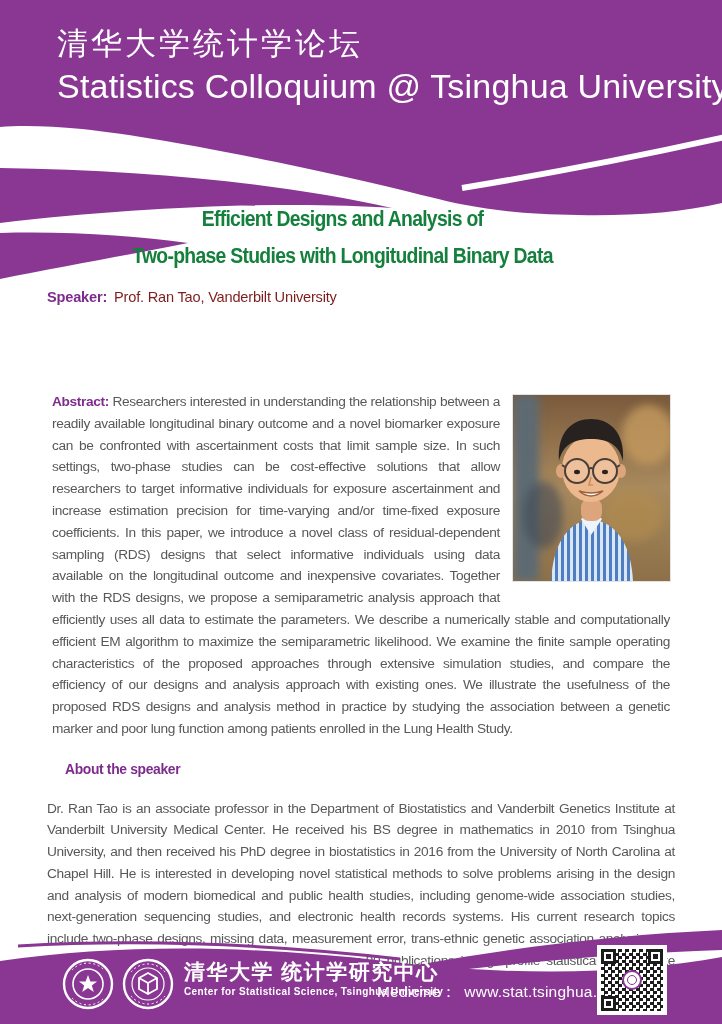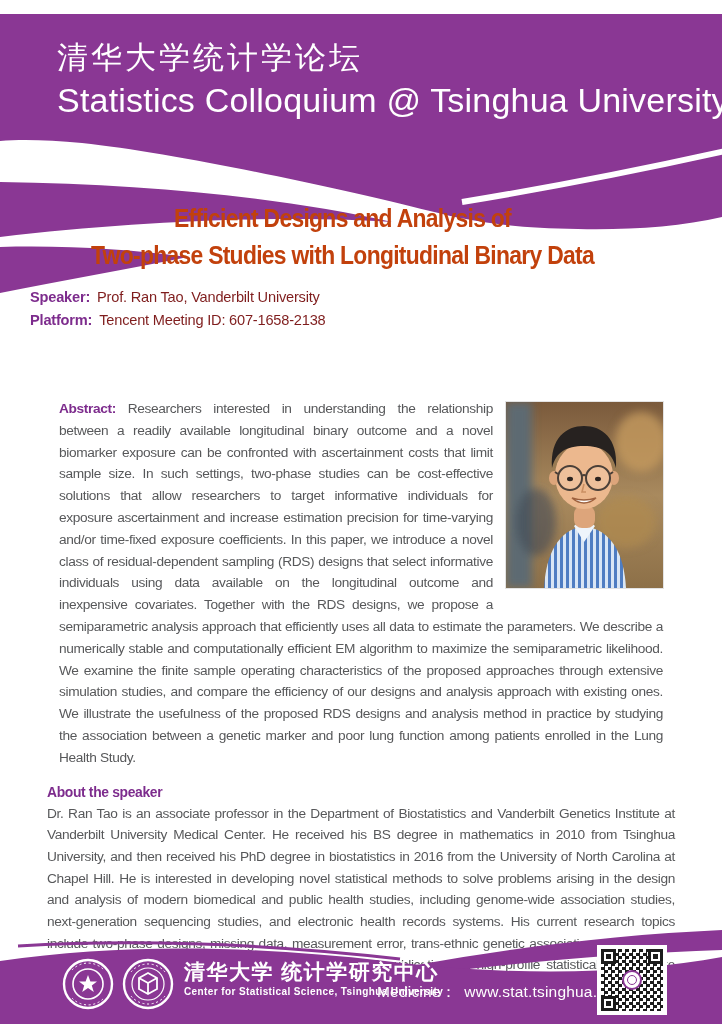--- a/index.html
+++ b/index.html
@@ -3,44 +3,44 @@
 <meta charset="utf-8">
 <style>
   html,body { margin:0; padding:0; background:#e9e9e9; }
   #page {
     position:relative; width:722px; height:1024px; margin:0 auto;
     background:#ffffff; overflow:hidden;
     outline:1px solid #c9c9c9;
     font-family:"Liberation Sans", sans-serif;
   }
   
-  .hero { position:absolute; top:14px; left:0; width:722px; height:290px; }
+  .hero { position:absolute; top:0; left:0; width:722px; height:290px; }
   .hero svg { display:block; }
   .hero-text { position:absolute; left:57px; top:22px; color:#ffffff; }
   .hero-zh { font-size:31px; font-weight:400; letter-spacing:3px; line-height:44px; white-space:nowrap; }
   .hero-en { font-size:34px; font-weight:300; letter-spacing:0.2px; line-height:40px; white-space:nowrap; }
   
   .talk-title {
     position:absolute; top:200px; left:0; width:685px; text-align:center;
-    color:#c2410c; font-weight:700; font-size:26px; line-height:37px;
+    color:#15803d; font-weight:700; font-size:22px; line-height:37px;
   }
   .talk-title .tl { letter-spacing:-0.8px; transform:scaleX(0.88); transform-origin:50% 50%; white-space:nowrap; }
   
-  .meta { position:absolute; left:30px; top:286px; width:640px; font-size:14.6px; letter-spacing:-0.2px; }
+  .meta { position:absolute; left:47px; top:286px; width:640px; font-size:14.6px; letter-spacing:-0.2px; }
   .meta-row { display:flex; line-height:22.7px; }
   .meta-label { color:#7d2c8d; font-weight:700; margin-right:7px; white-space:nowrap; }
   .meta-value { color:#7f1d1d; }
   
   .body-text {
     position:absolute; left:47px; top:386px; width:628px;
     color:#57585a; font-size:13.7px; letter-spacing:-0.35px; text-align:justify;
   }
-  .abstract { line-height:21.8px; margin:12px; }
+  .abstract { line-height:21.8px; margin:5px; }
   .bold-purple { color:#7d2c8d; font-weight:700; }
-  .about-heading { line-height:22px; margin:0; font-size:13.9px; }
+  .about-heading { line-height:22px; margin:18px; font-size:13.9px; }
   .about { line-height:21.7px; margin:0; }
   .photo-float {
     float:right; width:157px; height:190px; margin:4px 0 4px 13px;
   }
   .photo-float svg { display:block; box-shadow:0 0 0 1px #e3e3e3; }
   
   .footer { position:absolute; left:0; top:930px; width:718px; height:94px; }
   .footer svg.waves { position:absolute; left:0; top:0; }
   .seal { position:absolute; top:28px; }
   .seal-1 { left:62px; }
@@ -91,24 +91,20 @@
 
   <div class="talk-title">
     <div class="tl">Efficient Designs and Analysis of</div>
     <div class="tl">Two-phase Studies with Longitudinal Binary Data</div>
   </div>
 
   <div class="meta">
     <div class="meta-row">
       <span class="meta-label">Speaker:</span>
       <span class="meta-value">Prof. Ran Tao, Vanderbilt University</span>
-    </div>
-    <div class="meta-row">
-      <span class="meta-label">Platform:</span>
-      <span class="meta-value">Tencent Meeting ID: 607-1658-2138</span>
     </div>
   </div>
 
   <div class="body-text">
     <p class="abstract">
       <span class="photo-float">
         <svg width="157" height="186" viewBox="0 0 157 186" xmlns="http://www.w3.org/2000/svg">
           <defs>
             <linearGradient id="bgG" x1="0" y1="0" x2="0" y2="1">
               <stop offset="0" stop-color="#7a5a3c"></stop>

